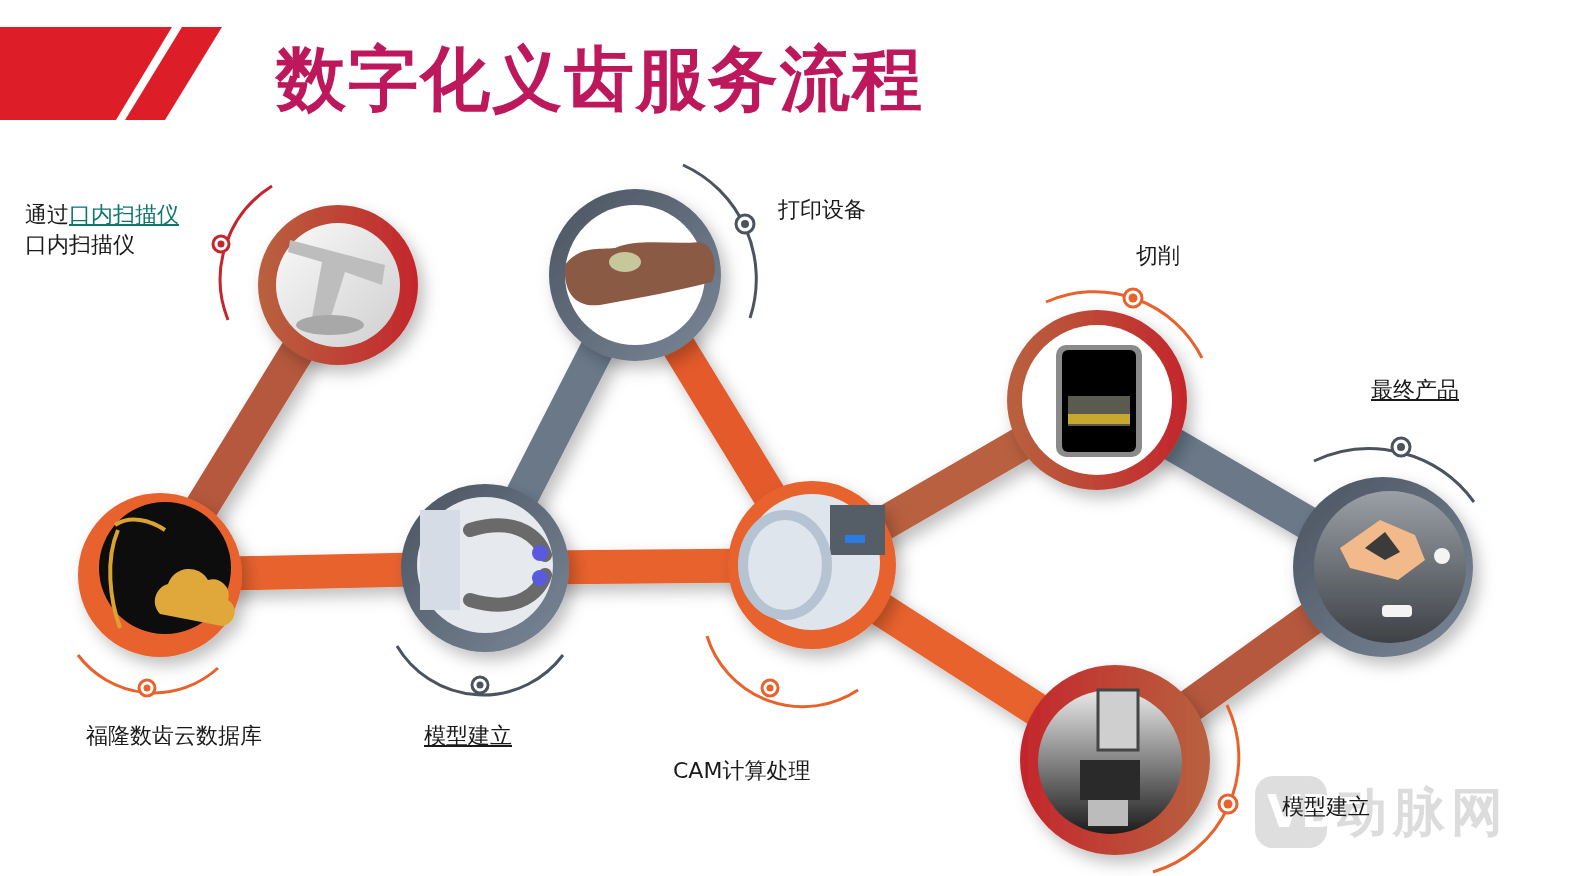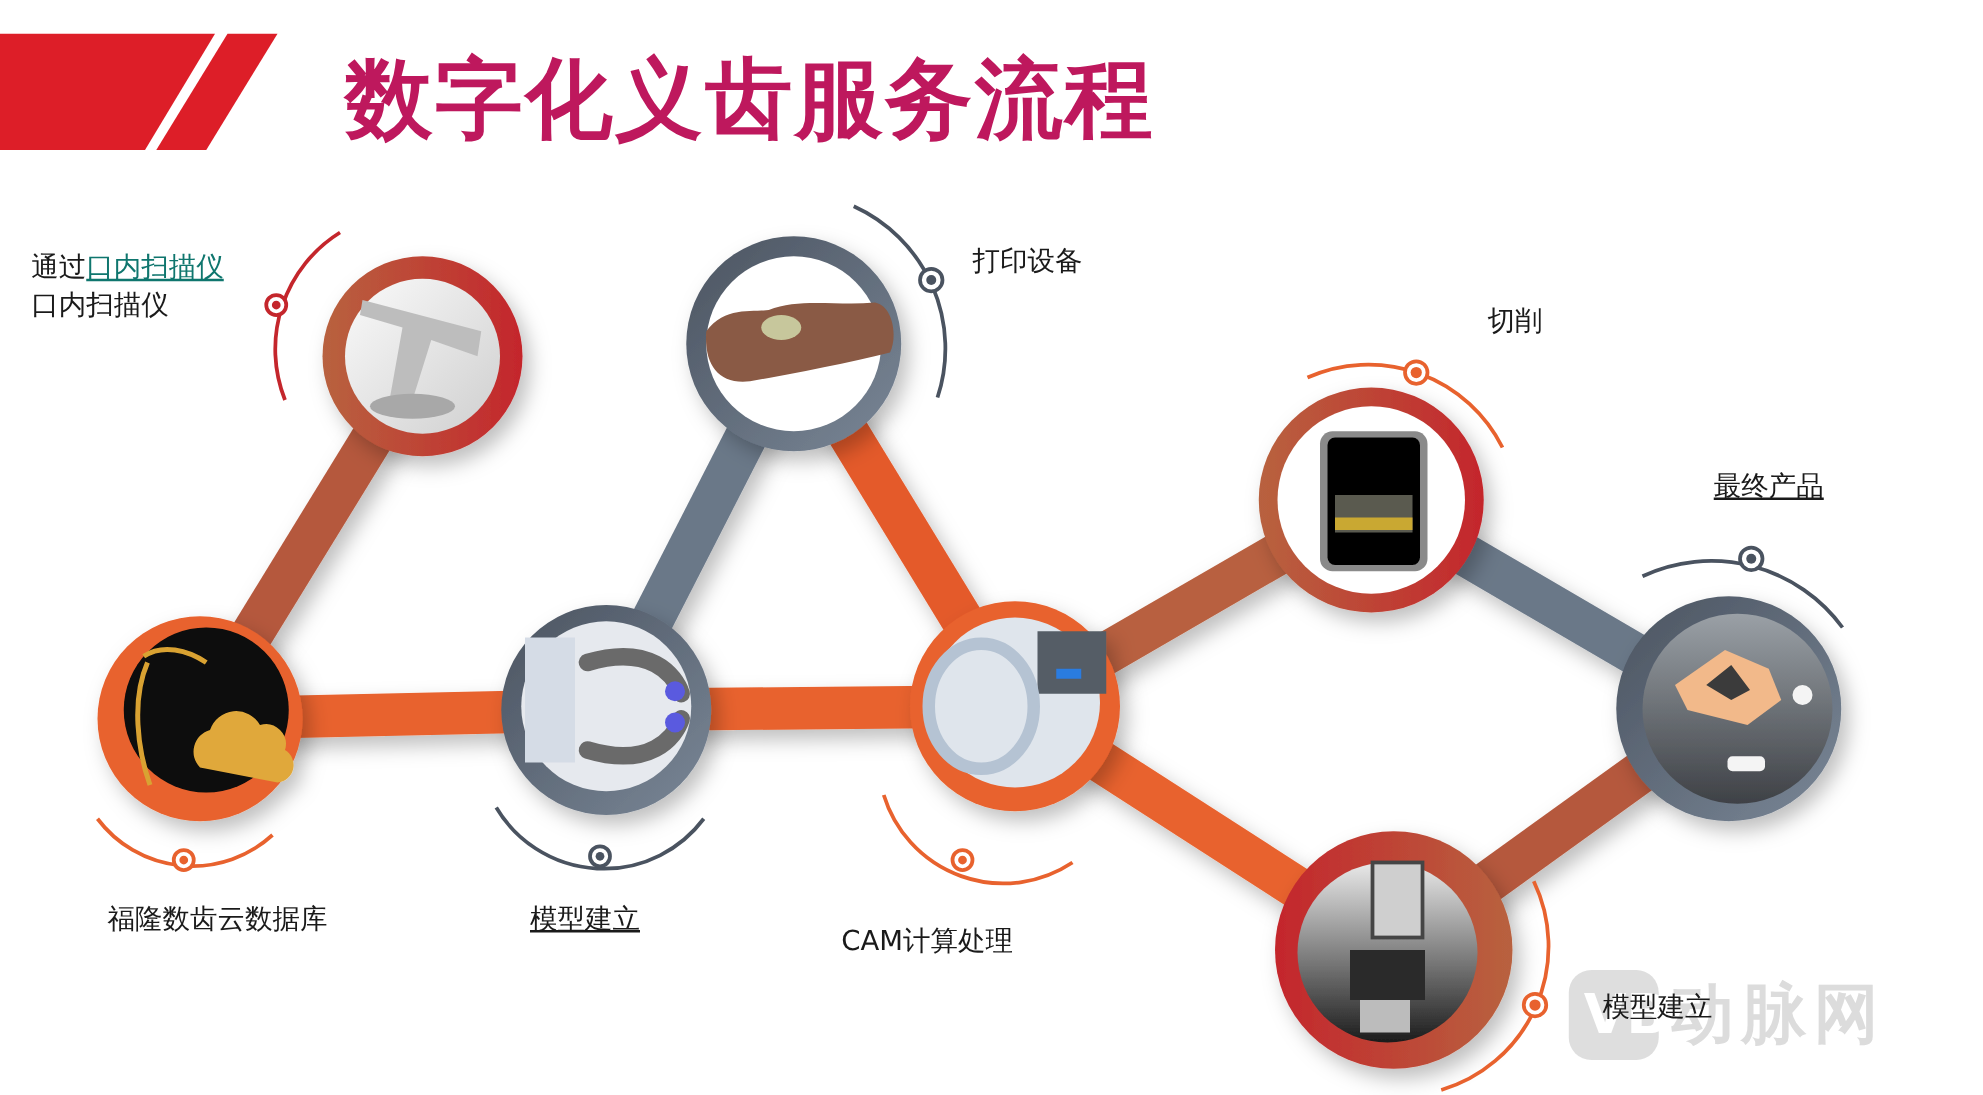--- a/index.html
+++ b/index.html
@@ -160,22 +160,22 @@
   <circle cx="1401" cy="447" r="4" fill="#4a5360"></circle>
 </svg>
 
 <div class="label" style="left:25px; top:200px;">
   <span>通过</span><span class="hl">口内扫描仪</span><br>
   <span>口内扫描仪</span>
 </div>
 <div class="label" style="left:86px; top:721px;">福隆数齿云数据库</div>
 <div class="label" style="left:424px; top:721px;text-decoration:underline;">模型建立</div>
 <div class="label" style="left:778px; top:195px;">打印设备</div>
-<div class="label" style="left:673px; top:739px;">CAM计算处理</div>
-<div class="label" style="left:1190px; top:243px;">切削</div>
+<div class="label" style="left:673px; top:756px;">CAM计算处理</div>
+<div class="label" style="left:1136px; top:243px;font-family:Liberation Mono, monospace;">切削</div>
 <div class="label" style="left:1371px; top:375px;text-decoration:underline;">最终产品</div>
 
 <div class="watermark">
   <div class="wm-logo">
       <span>VB</span>
     </div>
   <div class="wm-text">动脉网</div>
 </div>
 <div class="label" style="left:1282px; top:792px; z-index:2;">模型建立</div>
 

